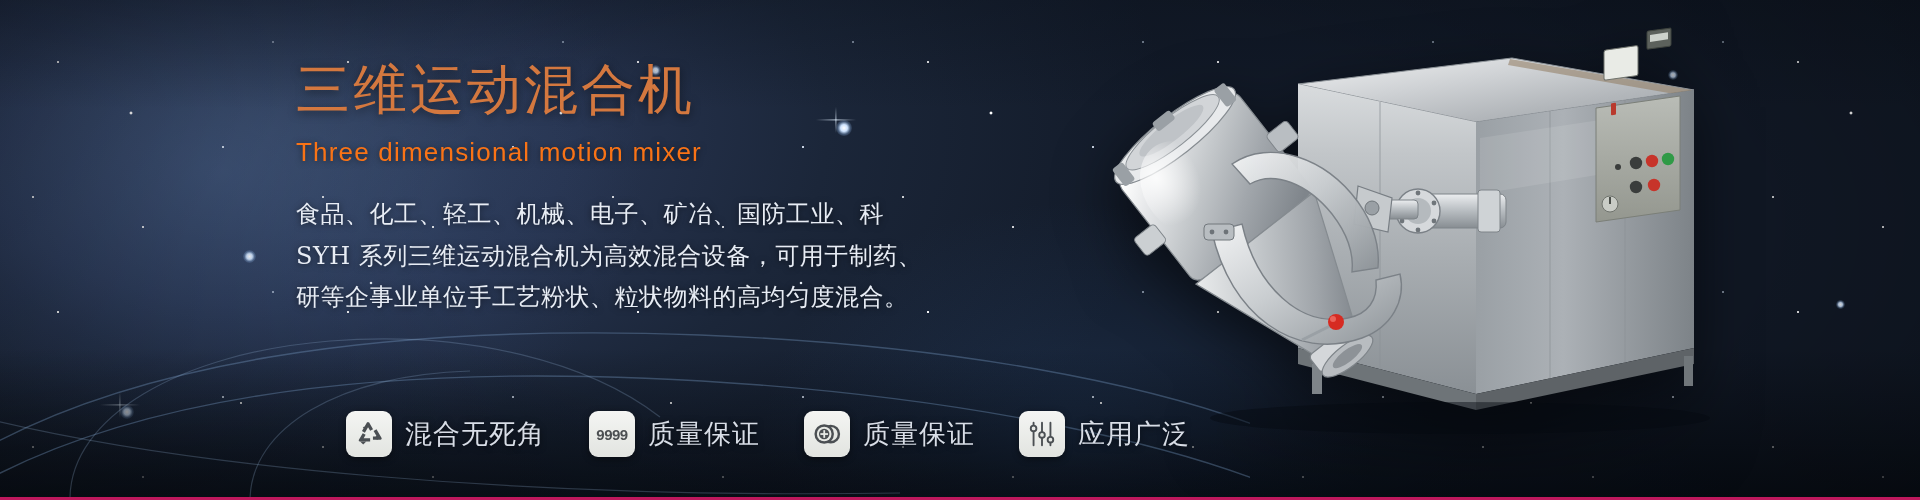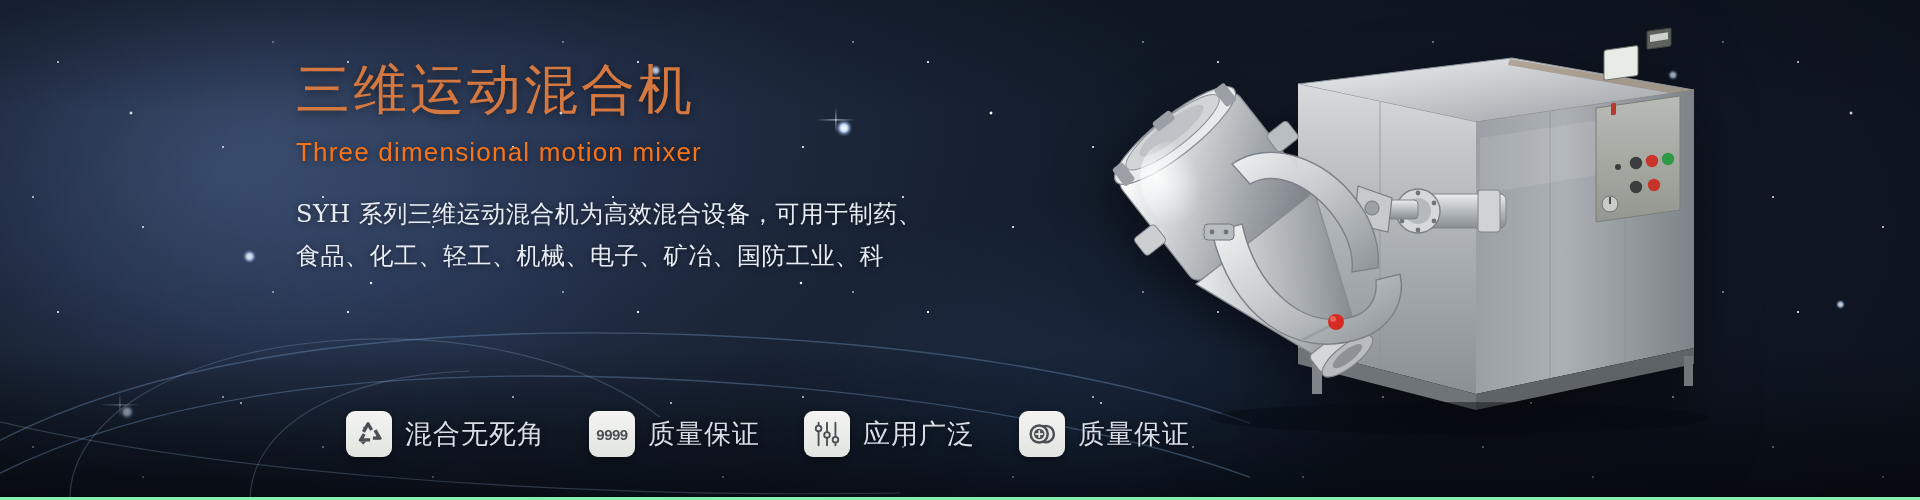--- a/index.html
+++ b/index.html
@@ -9,21 +9,21 @@
     font-family:"Liberation Sans", sans-serif;
     overflow:hidden;
   }
 
   
   .banner{
     position:relative;
     width:1920px; height:500px;
     overflow:hidden;
     background:#1b2537;
-    border-bottom:3px solid #86efac;
+    border-bottom:3px solid #be185d;
   }
 
   
   .bg-base{
     position:absolute; inset:0;
     background:
       radial-gradient(ellipse 900px 520px at 14% 26%, #31405c 0%, #273450 34%, #1b2639 62%, #121a28 100%),
       radial-gradient(ellipse 1200px 700px at 72% 52%, #0d1724 0%, #0a111b 60%, #070c14 100%),
       linear-gradient(160deg,#26324a 0%,#1a2435 40%,#0b1119 100%);
   }
@@ -187,22 +187,23 @@
       <path d="M70,232 C70,150 180,86 330,74 C470,63 590,96 660,150"></path>
       <path d="M250,234 C250,160 340,108 470,104"></path>
       <path d="M-20,150 C180,200 520,232 900,226"></path>
     </g>
   </svg>
 
   <div class="copy">
     <div class="headline">三维运动混合机</div>
     <div class="subhead">Three dimensional motion mixer</div>
     <div class="body-copy">
+      <span class="ln">食品、化工、轻工、机械、电子、矿冶、国防工业、科</span>
       <span class="ln">SYH 系列三维运动混合机为高效混合设备，可用于制药、</span>
-      <span class="ln">食品、化工、轻工、机械、电子、矿冶、国防工业、科</span>
+      <span class="ln">研等企事业单位手工艺粉状、粒状物料的高均匀度混合。</span>
     </div>
   </div>
 
   <div class="features">
 
     <div class="feature">
       <span class="f-icon">
         <svg width="30" height="30" viewBox="0 0 32 32" aria-hidden="true">
           <g fill="#4b4f53">
             <path d="M16 3.4l4.3 7.4-3.1 1.8-2.2-3.8-3.4 5.9-3.1-1.8 5.3-9.1a1.4 1.4 0 0 1 2.2 0z"></path>
@@ -224,50 +225,50 @@
     <div class="feature">
       <span class="f-icon">
         <span class="f-num">9999</span>
       </span>
       <span class="f-label">质量保证</span>
     </div>
 
     <div class="feature">
       <span class="f-icon">
         <svg width="30" height="30" viewBox="0 0 32 32" aria-hidden="true">
+          <circle cx="20" cy="16" r="10" fill="#4b4f53"></circle>
+          <circle cx="20" cy="16" r="7.4" fill="#e7e9e5"></circle>
+          <circle cx="13" cy="16" r="10.4" fill="#4b4f53"></circle>
+          <circle cx="13" cy="16" r="7.8" fill="#e7e9e5"></circle>
+          <circle cx="13" cy="16" r="5.6" fill="#4b4f53"></circle>
+          <rect x="12.1" y="11.9" width="1.9" height="8.2" fill="#e7e9e5"></rect>
+          <rect x="8.9" y="15.1" width="8.2" height="1.9" fill="#e7e9e5"></rect>
+        </svg>
+      </span>
+      <span class="f-label">质量保证</span>
+    </div>
+
+    <div class="feature">
+      <span class="f-icon">
+        <svg width="30" height="30" viewBox="0 0 32 32" aria-hidden="true">
           <g stroke="#4b4f53" stroke-width="2" stroke-linecap="round">
             <line x1="7" y1="4" x2="7" y2="28"></line>
             <line x1="16" y1="4" x2="16" y2="28"></line>
             <line x1="25" y1="4" x2="25" y2="28"></line>
           </g>
           <g fill="#e7e9e5" stroke="#4b4f53" stroke-width="2">
             <circle cx="7" cy="10" r="3"></circle>
             <circle cx="16" cy="17" r="3"></circle>
             <circle cx="25" cy="22" r="3"></circle>
           </g>
         </svg>
       </span>
       <span class="f-label">应用广泛</span>
     </div>
 
-    <div class="feature">
-      <span class="f-icon">
-        <svg width="30" height="30" viewBox="0 0 32 32" aria-hidden="true">
-          <circle cx="20" cy="16" r="10" fill="#4b4f53"></circle>
-          <circle cx="20" cy="16" r="7.4" fill="#e7e9e5"></circle>
-          <circle cx="13" cy="16" r="10.4" fill="#4b4f53"></circle>
-          <circle cx="13" cy="16" r="7.8" fill="#e7e9e5"></circle>
-          <circle cx="13" cy="16" r="5.6" fill="#4b4f53"></circle>
-          <rect x="12.1" y="11.9" width="1.9" height="8.2" fill="#e7e9e5"></rect>
-          <rect x="8.9" y="15.1" width="8.2" height="1.9" fill="#e7e9e5"></rect>
-        </svg>
-      </span>
-      <span class="f-label">质量保证</span>
-    </div>
-
   </div>
 
   <div class="product">
     <svg viewBox="0 0 640 420" aria-hidden="true">
       <defs>
         <linearGradient id="steelTop" x1="0" y1="0" x2="1" y2="1">
           <stop offset="0%" stop-color="#f0f1f2"></stop>
           <stop offset="38%" stop-color="#cfd2d5"></stop>
           <stop offset="70%" stop-color="#b2b6ba"></stop>
           <stop offset="100%" stop-color="#9ea3a8"></stop>

